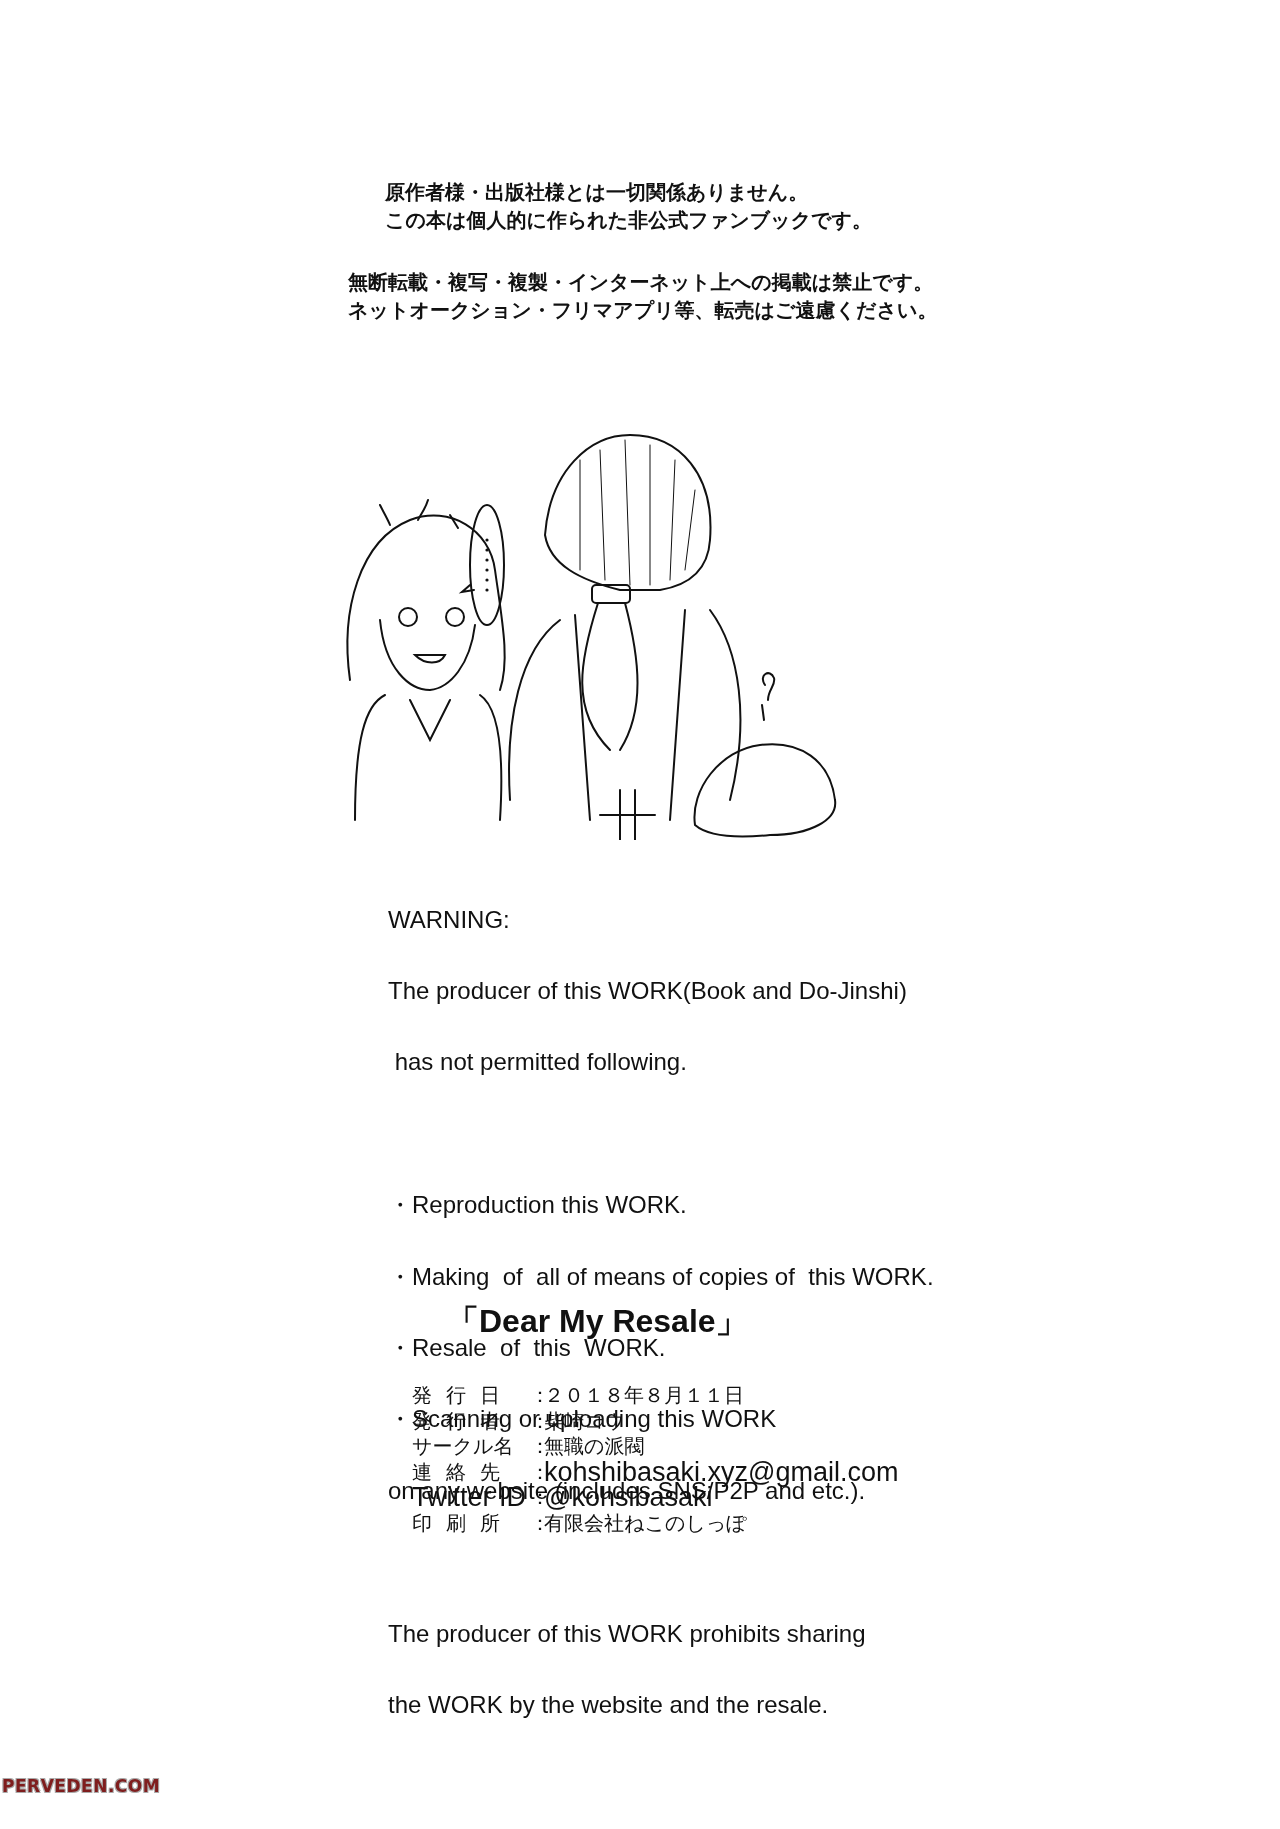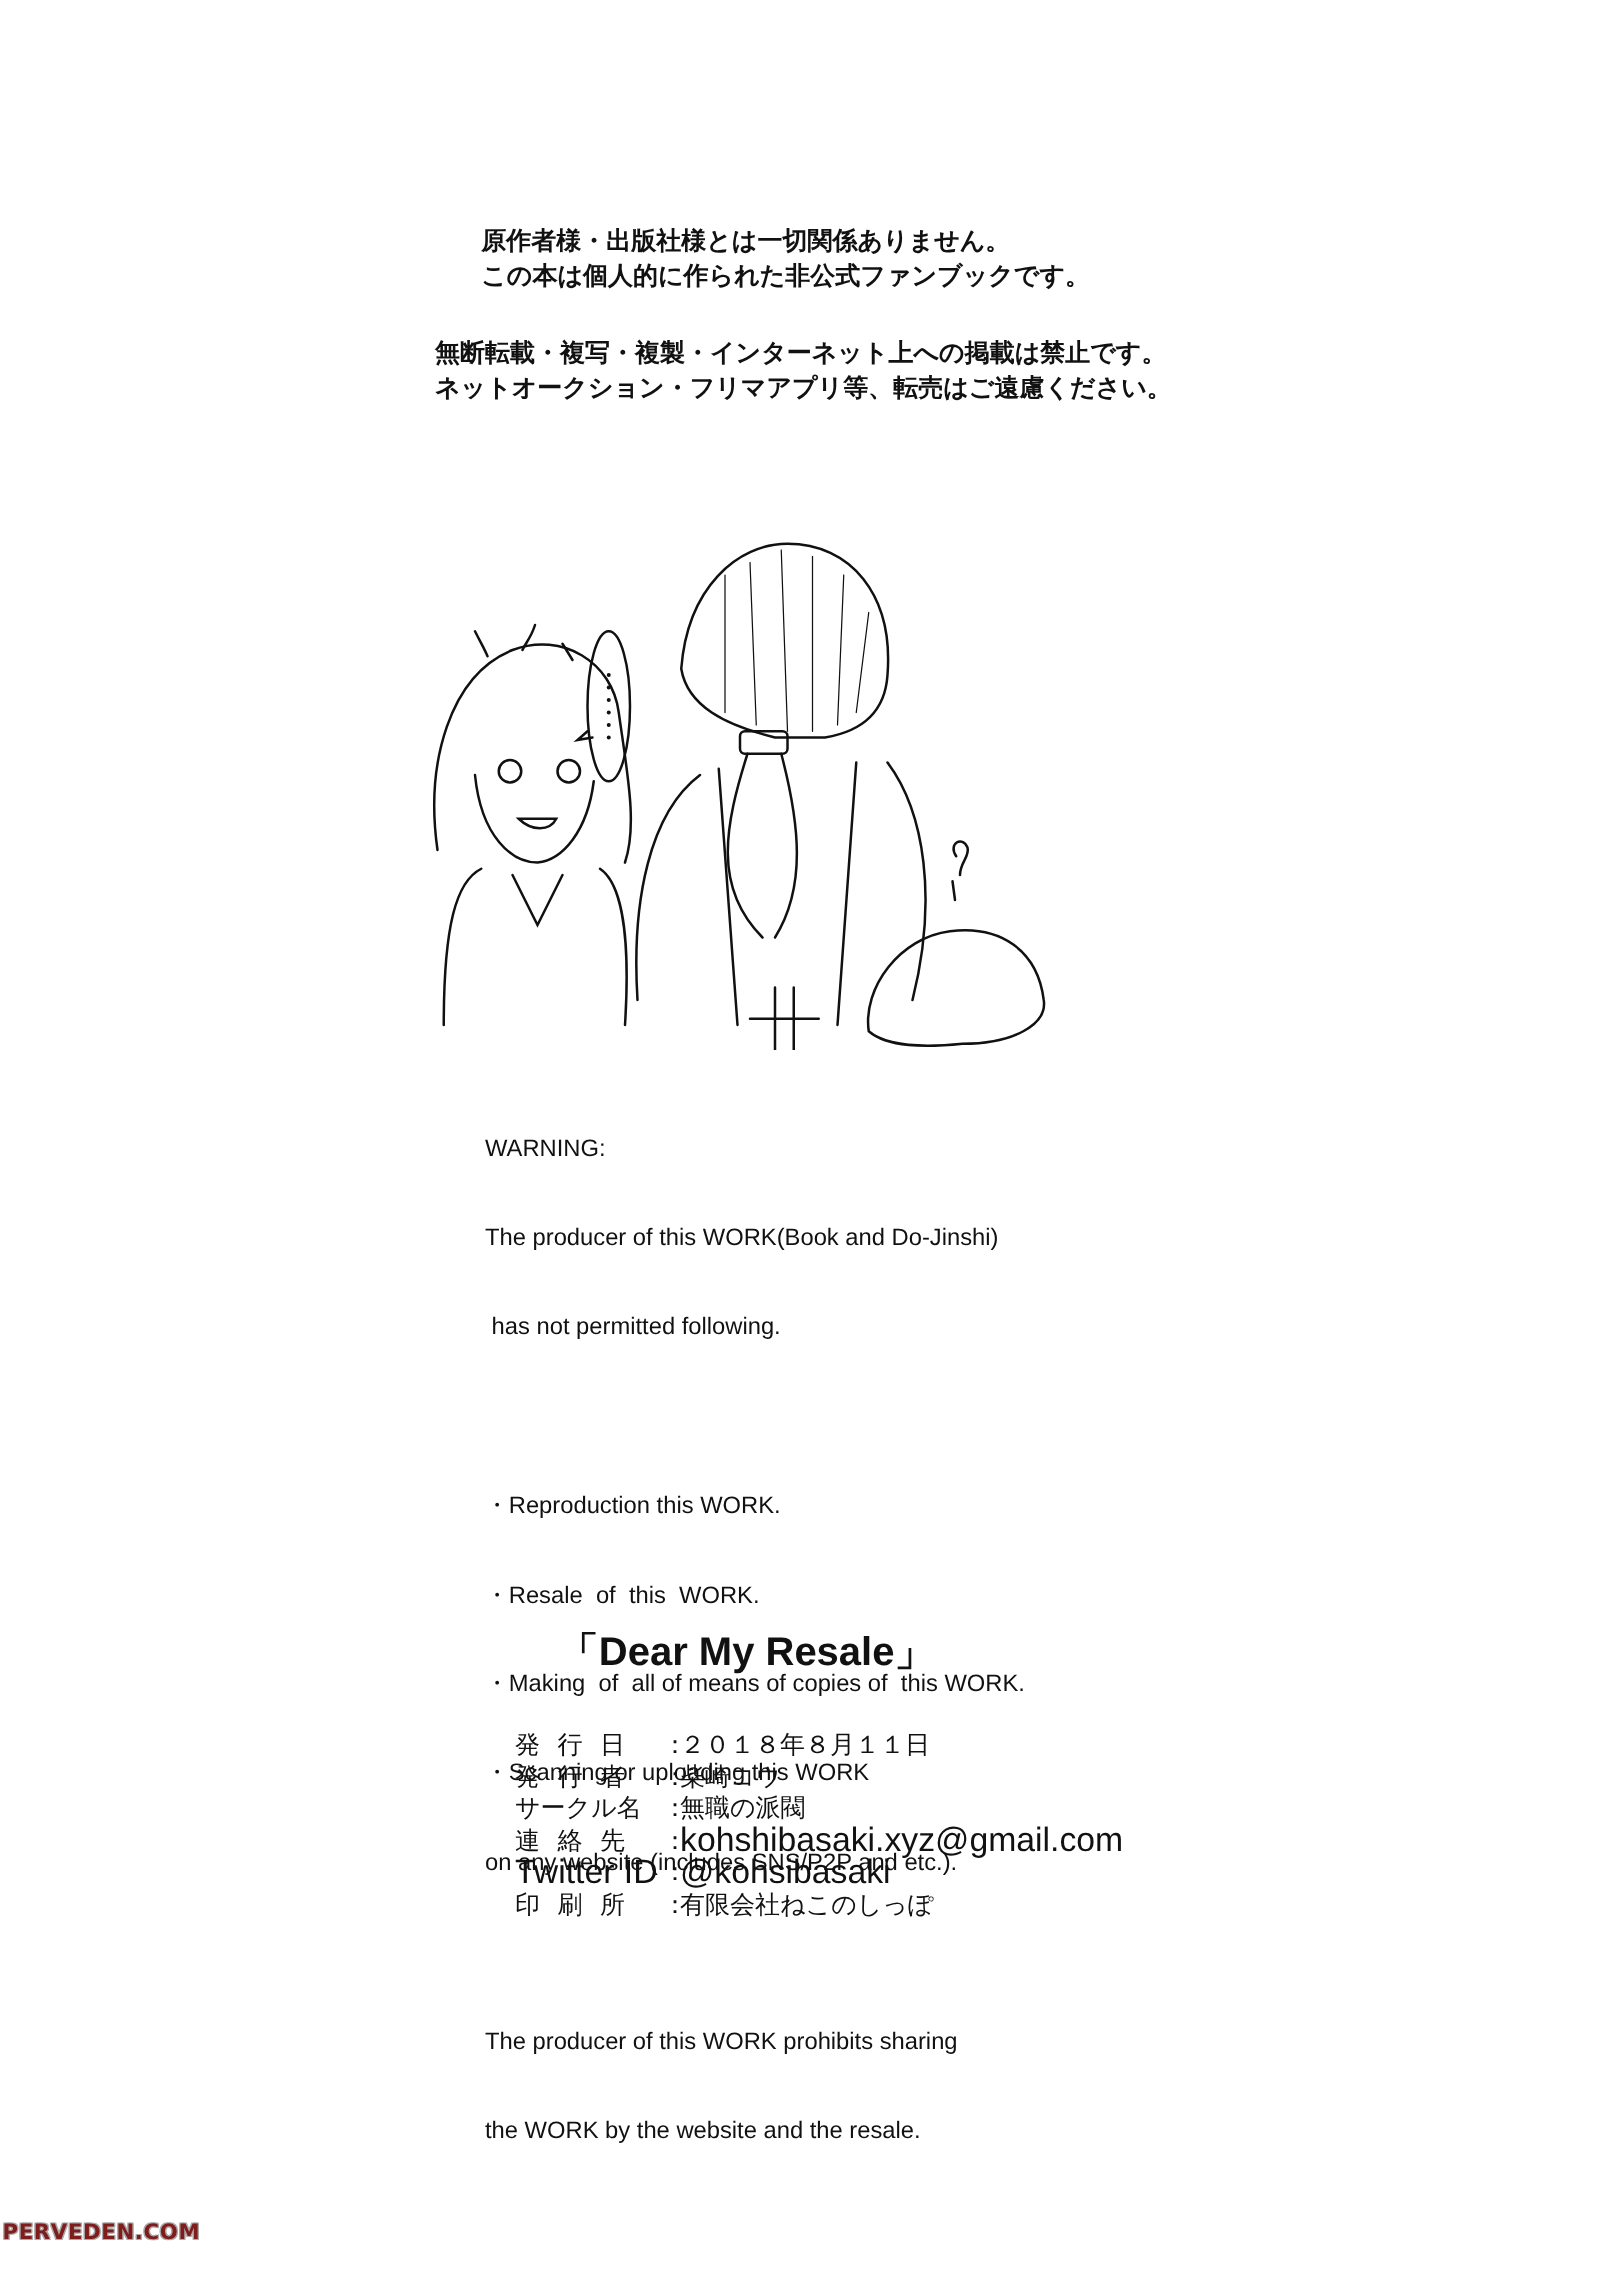--- a/index.html
+++ b/index.html
@@ -4,21 +4,21 @@
 <style>
   html, body { margin: 0; padding: 0; }
   body {
     width: 1280px; height: 1829px; background: #ffffff; position: relative; overflow: hidden;
     font-family: "DejaVu Sans", sans-serif; color: #111;
   }
   .jp { position: absolute; font-size: 20px; line-height: 28px; white-space: nowrap; font-weight: bold; }
   #jp1 { left: 385px; top: 178px; }
   #jp2 { left: 348px; top: 268px; }
   .illus { position: absolute; left: 330px; top: 420px; width: 720px; height: 420px; }
-  .warn { position: absolute; left: 388px; top: 860px; font-family: "Liberation Sans", sans-serif; font-size: 19px; line-height: 23.8px; white-space: pre; }
+  .warn { position: absolute; left: 388px; top: 860px; font-family: "Liberation Sans", sans-serif; font-size: 24px; line-height: 23.8px; white-space: pre; }
   .title { position: absolute; left: 447px; top: 1300px; font-family: "Liberation Sans", sans-serif; font-size: 32px; font-weight: bold; white-space: nowrap; }
   .colophon { position: absolute; left: 412px; top: 1383px; font-size: 20px; line-height: 25.5px; }
   .row { display: flex; white-space: nowrap; }
   .row .k { width: 118px; display: inline-block; }
   .row .sep { width: 14px; display: inline-block; }
   .row .v { font-family: "Liberation Sans", sans-serif; font-size: 27px; }
   .row.k-sp .k { letter-spacing: 14px; }
   .row.cont .k, .row.cont .sep { visibility: hidden; }
   .watermark { position: absolute; left: 2px; top: 1776px; font-family: "DejaVu Sans", sans-serif; font-weight: bold; font-size: 17px; color: #7f1d1d; letter-spacing: 0.5px;
     text-shadow: -1px -1px 0 #aaa, 1px -1px 0 #aaa, -1px 1px 0 #aaa, 1px 1px 0 #aaa; }
@@ -67,22 +67,22 @@
   <path d="M365 405 C360 370 390 330 430 325 C470 320 500 340 505 380 C508 400 480 415 440 415 C410 418 380 418 365 405 Z"></path>
   <path d="M435 265 C428 255 440 248 444 258 C446 265 438 270 438 280 M432 285 L434 300"></path>
 </svg>
 
 <div class="warn">
   <div>WARNING:</div>
   <div>The producer of this WORK(Book and Do-Jinshi)</div>
   <div> has not permitted following.</div>
   <div style="height:23.8px"></div>
   <div>・Reproduction this WORK.</div>
+  <div>・Making  of  all of means of copies of  this WORK.</div>
   <div>・Resale  of  this  WORK.</div>
-  <div>・Making  of  all of means of copies of  this WORK.</div>
   <div>・Scanning or uploading this WORK</div>
   <div>on any website (includes SNS/P2P and etc.).</div>
   <div style="height:23.8px"></div>
   <div>The producer of this WORK prohibits sharing</div>
   <div>the WORK by the website and the resale.</div>
 </div>
 
 <div class="title">「Dear My Resale」</div>
 
 <div class="colophon">

